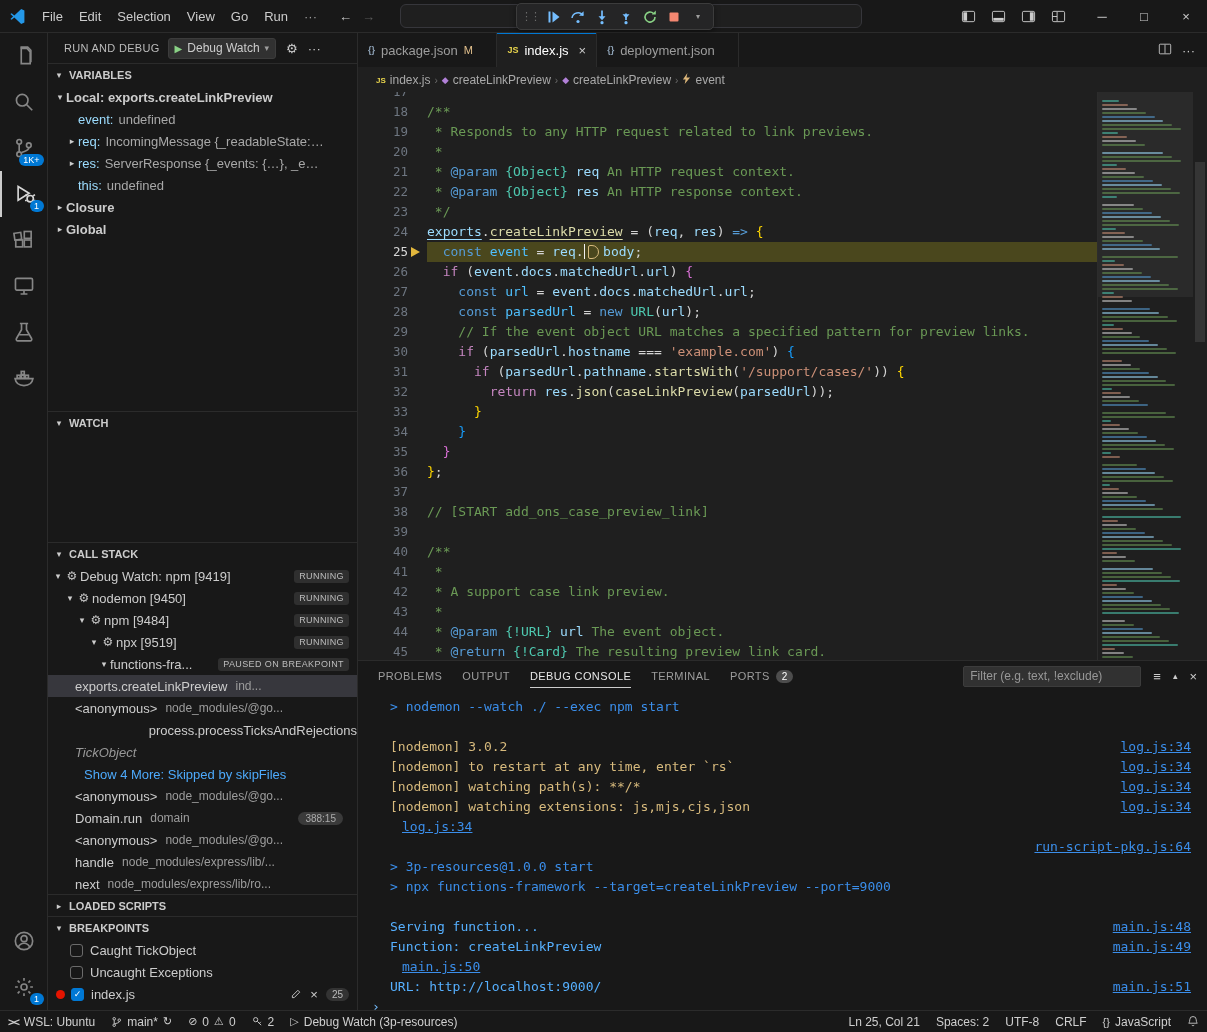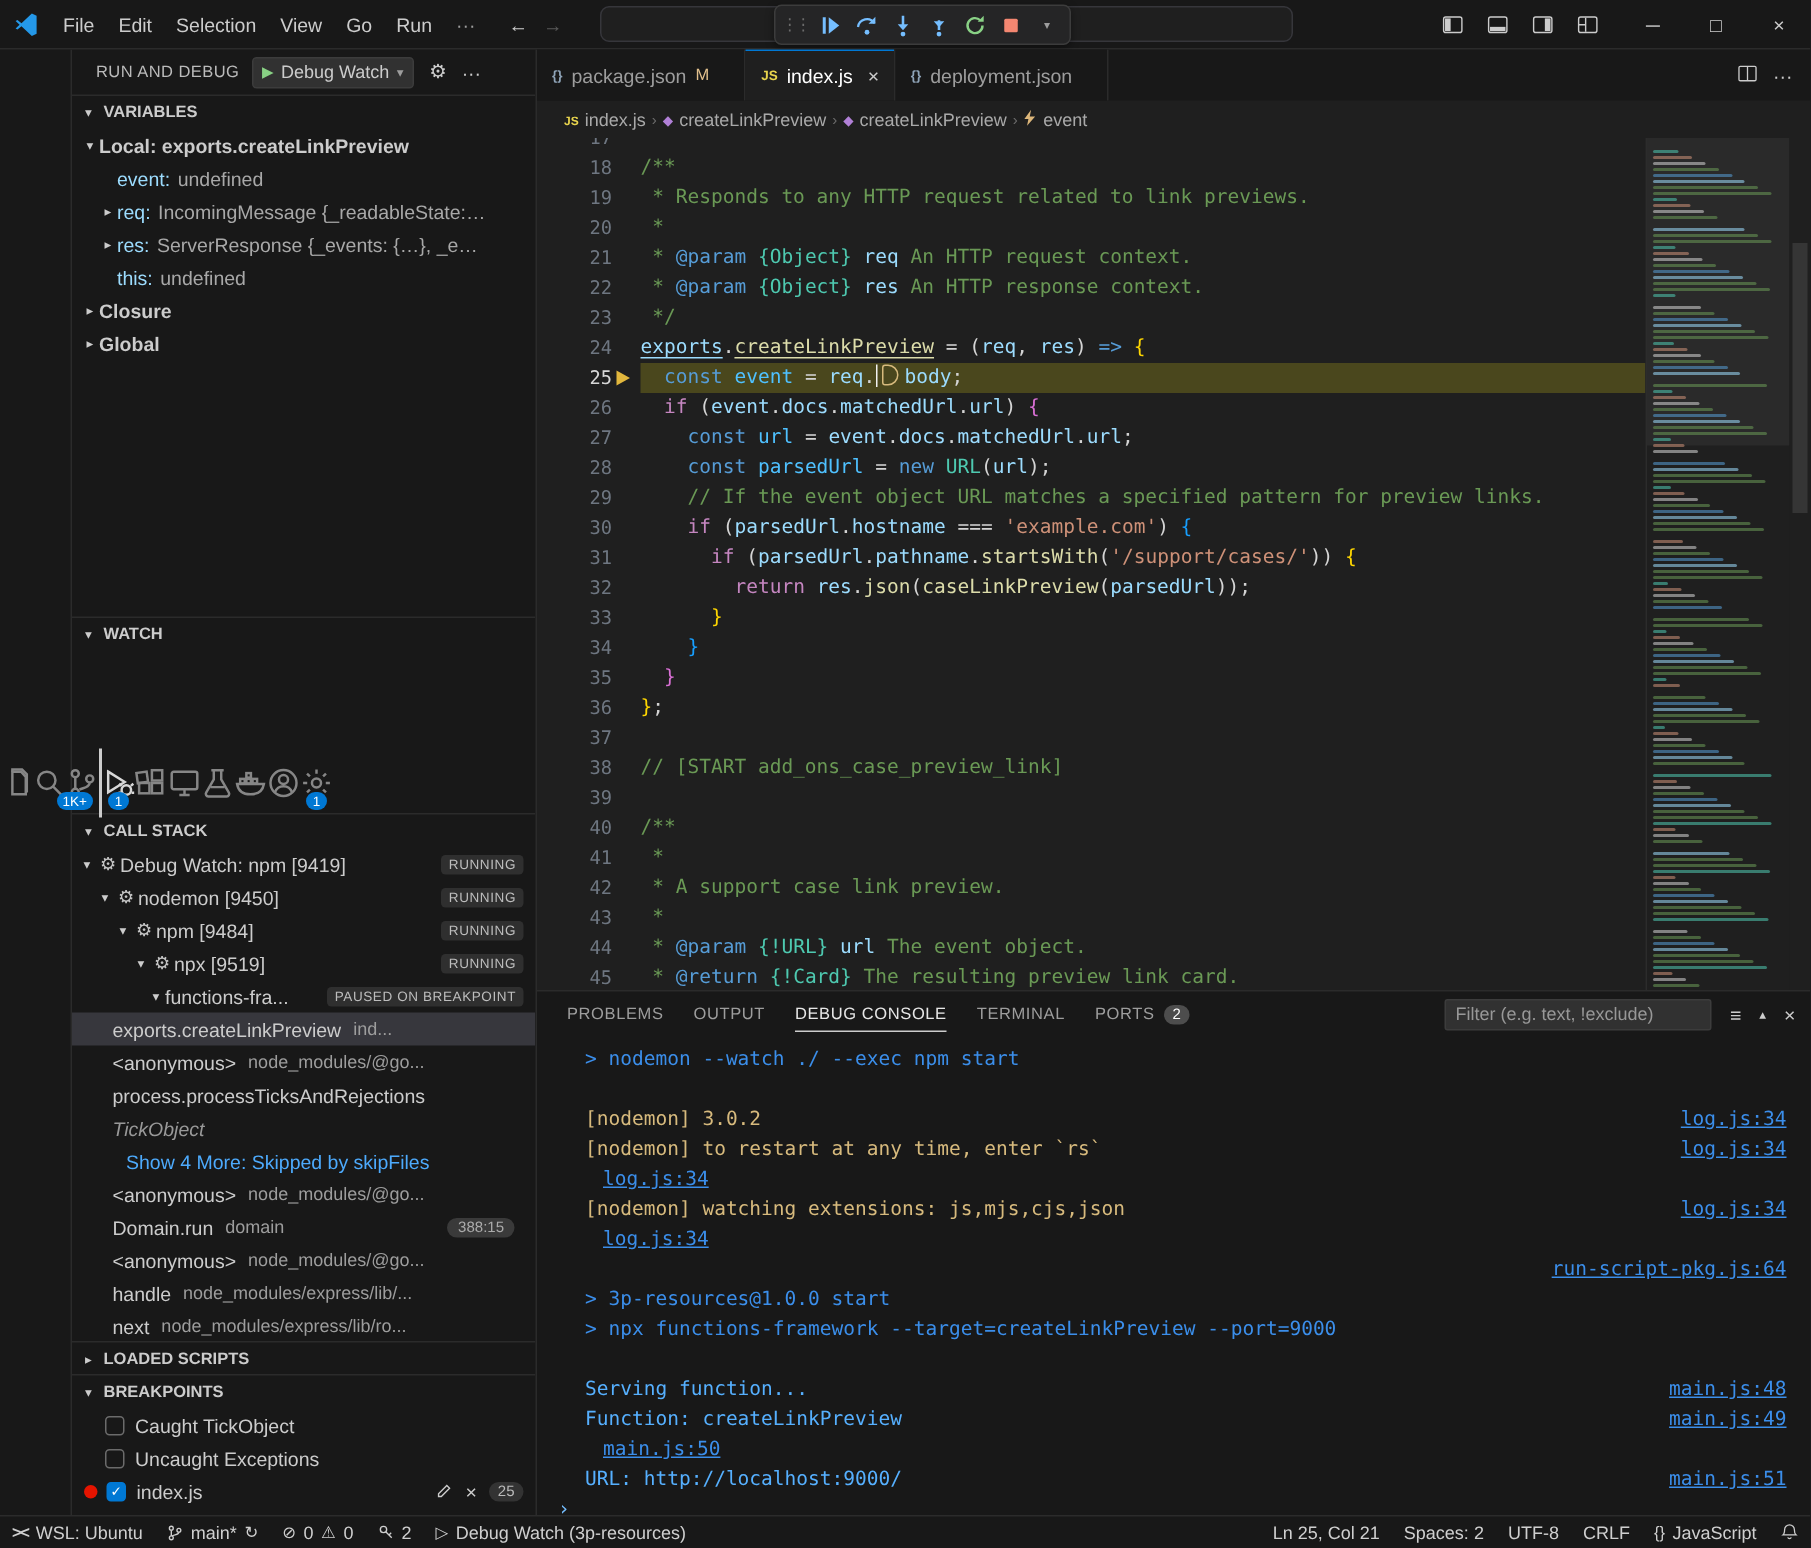--- a/index.html
+++ b/index.html
@@ -29,21 +29,21 @@
 .layout-icons { display:flex; gap:4px; margin-right:10px; }
 .layout-icons .lico { width:26px; height:24px; display:flex; align-items:center; justify-content:center; border-radius:4px; }
 .win-controls { display:flex; }
 .win-btn { width:42px; height:32px; display:flex; align-items:center; justify-content:center; color:#cccccc; font-size:13px; }
 
 
 .main-row { flex:1; display:flex; min-height:0; }
 
 
 .activitybar { width:48px; background:#181818; border-right:1px solid #2b2b2b;
-  display:flex; flex-direction:row; align-items:center; }
+  display:flex; flex-direction:column; align-items:center; }
 .act-item { width:48px; height:46px; display:flex; align-items:center; justify-content:center; position:relative; }
 .act-item.active { border-left:2px solid #cccccc; }
 .act-item svg { stroke:#868686; fill:none; stroke-width:1.2; }
 .act-item.active svg { stroke:#d7d7d7; }
 .act-badge { position:absolute; bottom:5px; right:4px; background:#0078d4; color:#fff;
   font-size:9px; border-radius:9px; padding:1px 4px; min-width:14px; text-align:center; }
 .act-spacer { flex:1; }
 
 
 .sidebar { width:310px; background:#181818; border-right:1px solid #2b2b2b;
@@ -435,21 +435,21 @@
               <span class="badge-pill">PAUSED ON BREAKPOINT</span>
             </div>
             <div class="trow selected" style="padding-left: 27px;">
               <span>exports.createLinkPreview</span>
               <span class="frame-file">ind...</span>
             </div>
             <div class="trow" style="padding-left: 27px;">
               <span>&lt;anonymous&gt;</span>
               <span class="frame-file">node_modules/@go...</span>
             </div>
-            <div class="trow" style="padding-left: 27px;">
+            <div class="trow" style="padding-left: 27px; justify-content: flex-end;">
               <span>process.processTicksAndRejections</span>
             </div>
             <div class="trow" style="padding-left: 27px;">
               <span class="async-label">TickObject</span>
             </div>
             <div class="trow" style="padding-left: 36px;">
               <span class="cs-link">Show 4 More: Skipped by skipFiles</span>
             </div>
             <div class="trow" style="padding-left: 27px;">
               <span>&lt;anonymous&gt;</span>
@@ -773,21 +773,21 @@
             <span class="pico">≡</span>
             <span class="pico" style="font-size:9px;">▴</span>
             <span class="pico">×</span>
           </div>
         </div>
         <div class="console">
             <div class="crow"><span class="ctext c-cmd">&gt; nodemon --watch ./ --exec npm start</span></div>
             <div class="crow"><span class="ctext c-plain">&nbsp;</span></div>
             <div class="crow"><span class="ctext c-warn">[nodemon] 3.0.2</span><a class="clink">log.js:34</a></div>
             <div class="crow"><span class="ctext c-warn">[nodemon] to restart at any time, enter `rs`</span><a class="clink">log.js:34</a></div>
-            <div class="crow"><a class="clink">log.js:34</a></div>
+            <div class="crow"><span class="ctext c-warn">[nodemon] watching path(s): **/*</span><a class="clink">log.js:34</a></div>
             <div class="crow"><span class="ctext c-warn">[nodemon] watching extensions: js,mjs,cjs,json</span><a class="clink">log.js:34</a></div>
             <div class="crow"><a class="clink">log.js:34</a></div>
             <div class="crow"><span class="ctext c-plain">&nbsp;</span><a class="clink">run-script-pkg.js:64</a></div>
             <div class="crow"><span class="ctext c-cmd">&gt; 3p-resources@1.0.0 start</span></div>
             <div class="crow"><span class="ctext c-cmd">&gt; npx functions-framework --target=createLinkPreview --port=9000</span></div>
             <div class="crow"><span class="ctext c-plain">&nbsp;</span></div>
             <div class="crow"><span class="ctext c-info">Serving function...</span><a class="clink">main.js:48</a></div>
             <div class="crow"><span class="ctext c-info">Function: createLinkPreview</span><a class="clink">main.js:49</a></div>
             <div class="crow"><a class="clink">main.js:50</a></div>
             <div class="crow"><span class="ctext c-info">URL: http://localhost:9000/</span><a class="clink">main.js:51</a></div>

